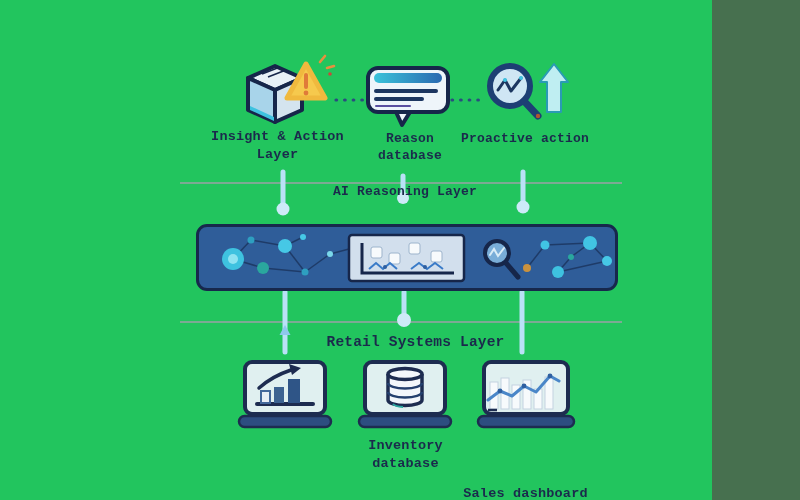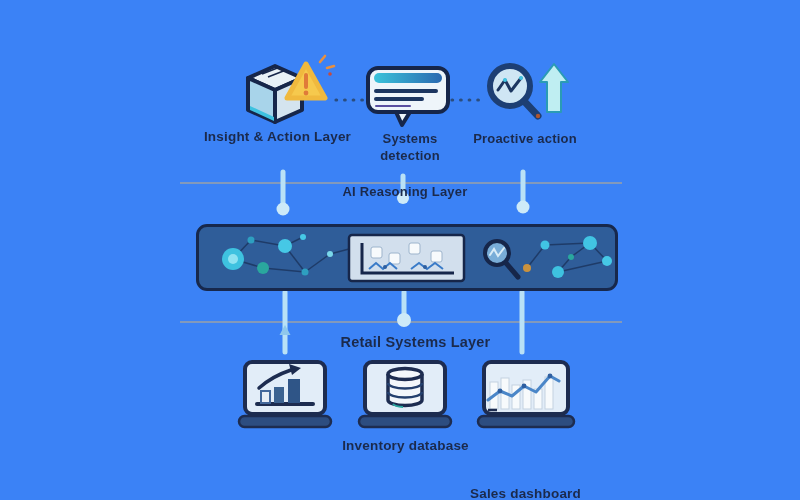--- a/index.html
+++ b/index.html
@@ -1,18 +1,18 @@
 <!DOCTYPE html>
 <html><head>
 <meta charset="utf-8">
 <style>
   html,body{margin:0;padding:0;background:#47704f;}
   .stage{
-    position:relative;width:800px;height:500px;background:#3b82f6;
-    overflow:hidden;font-family:Liberation Sans, sans-serif;
+    position:relative;width:712px;height:500px;background:#22c55e;
+    overflow:hidden;font-family:Liberation Mono, monospace;
   }
   .overlay{position:absolute;left:0;top:0;}
   .icon{position:absolute;}
   .lbl{
     position:absolute;color:#1b2a4c;font-weight:bold;text-align:center;
     line-height:1.3;letter-spacing:0.2px;
   }
   .band{
     position:absolute;left:196px;top:224px;width:416px;height:61px;
     background:#2f5d99;border:3px solid #17284c;border-radius:11px;
@@ -80,21 +80,21 @@
     <circle cx="36" cy="30" r="20" fill="#cfe6f4" stroke="#1d3f74" stroke-width="6"></circle>
     <polyline points="24,34 31,24 37,35 47,22" fill="none" stroke="#1c3660" stroke-width="3" stroke-linecap="round" stroke-linejoin="round"></polyline>
     <circle cx="31" cy="24" r="2" fill="#41c4e3"></circle>
     <circle cx="47" cy="22" r="2" fill="#41c4e3"></circle>
     <line x1="50" y1="45" x2="64" y2="60" stroke="#1d3f74" stroke-width="7" stroke-linecap="round"></line>
     <circle cx="64" cy="60" r="2.2" fill="#b0552f"></circle>
     <path d="M80 8 L94 26 L87 26 L87 56 L73 56 L73 26 L66 26 Z" fill="#bfeef2" stroke="#2a9bb5" stroke-width="2" stroke-linejoin="round"></path>
   </svg>
 
   <div class="lbl" style="left:190px;top:128px;width:175px;font-size:13.5px;">Insight &amp; Action Layer</div>
-  <div class="lbl" style="left:368px;top:131px;width:84px;font-size:13px;">Systems detection</div>
+  <div class="lbl" style="left:368px;top:131px;width:84px;font-size:13px;">Reason database</div>
   <div class="lbl" style="left:455px;top:131px;width:140px;font-size:13px;">Proactive action</div>
 
   <div class="lbl" style="left:305px;top:184px;width:200px;font-size:13px;">AI Reasoning Layer</div>
 
   <div class="band">
     <svg width="416" height="61" viewBox="0 0 416 61">
 
       <g stroke="#1c3660" stroke-width="1.5" opacity="0.85">
         <line x1="34" y1="32" x2="52" y2="13"></line>
           <line x1="34" y1="32" x2="64" y2="41"></line>

